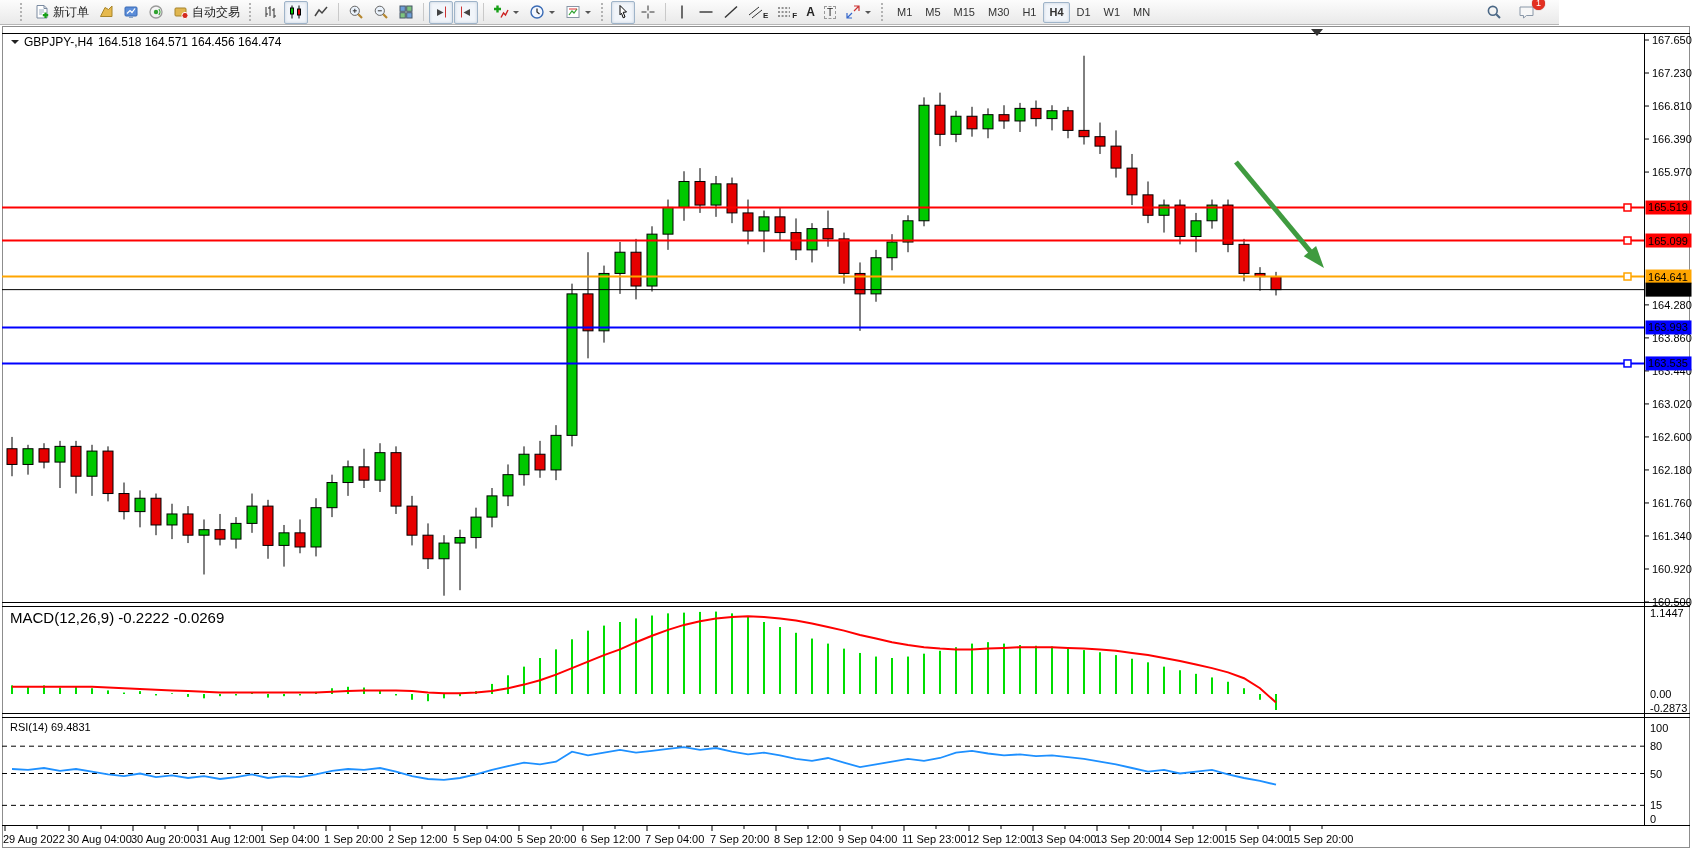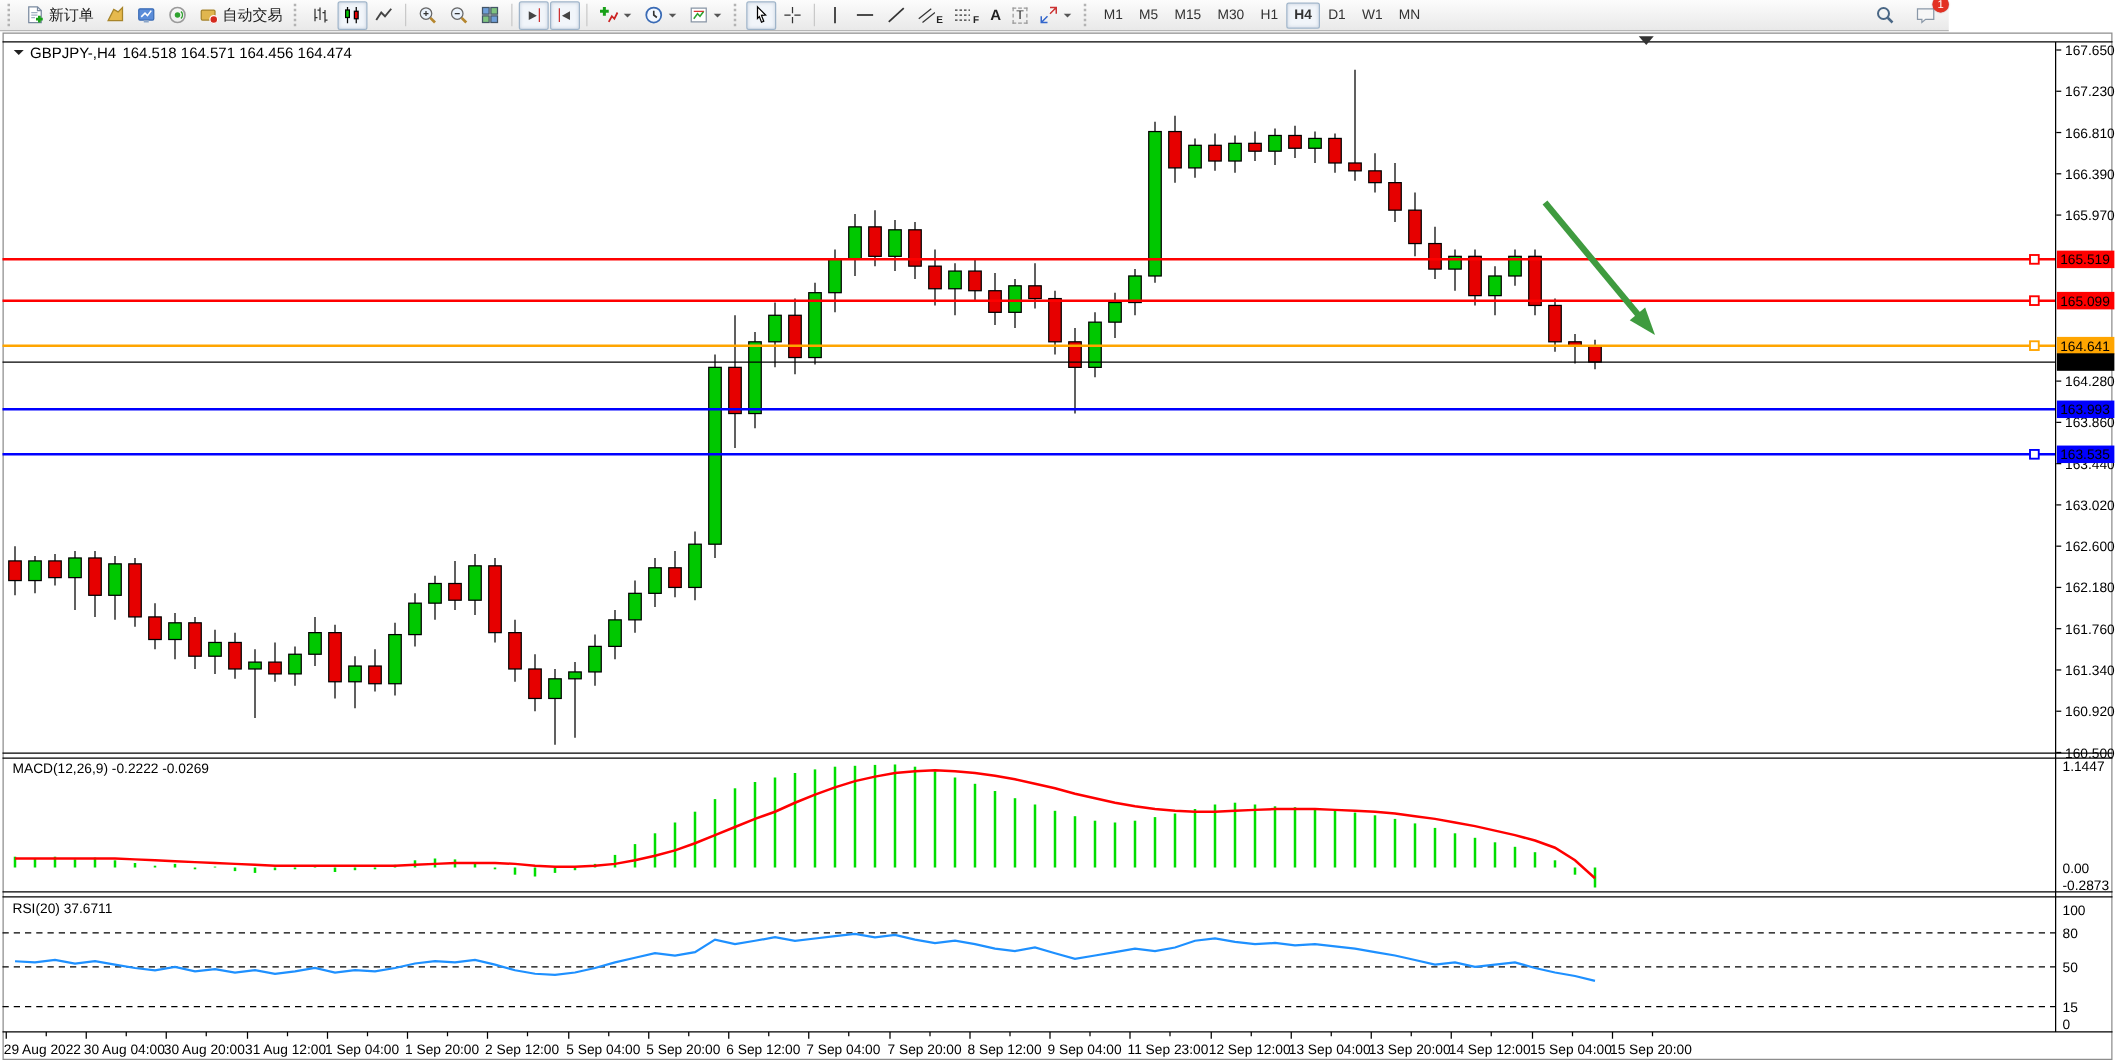--- a/index.html
+++ b/index.html
@@ -1,21 +1,21 @@
 <!DOCTYPE html>
 <html><head>
 <meta charset="utf-8">
 <style>
   html,body{margin:0;padding:0}
   body{width:1692px;height:850px;position:relative;overflow:hidden;background:#fff;
        font-family:"Liberation Sans",sans-serif;}
   
   .toolbar{position:absolute;top:0;left:0;width:1559px;height:25px;box-sizing:border-box;
     background:linear-gradient(#fcfcfc,#e9e9e9);border-bottom:1px solid #b6b6b6;
-    display:flex;align-items:center;padding:0 2px;gap:1px;z-index:20;}
+    display:flex;align-items:center;padding:0 16px;gap:1px;z-index:20;}
   .tb{height:21px;display:flex;align-items:center;gap:3px;padding:0 3px;border:1px solid transparent;
       border-radius:2px;font-size:12px;color:#1a1a1a;white-space:nowrap;cursor:default;}
   .tb.active{background:#f1f5fa;border-color:#9fb4c9;box-shadow:inset 0 0 3px rgba(60,90,130,.25);}
   .tb svg{display:block}
   .tf{font-size:11px;color:#333;padding:0 5px;height:19px;display:flex;align-items:center;
       border:1px solid transparent;border-radius:2px;justify-content:center;}
   .tf.active{background:#f1f5fa;border-color:#9fb4c9;box-shadow:inset 0 0 3px rgba(60,90,130,.25);font-weight:bold;}
   .sep{width:0;border-left:1px solid #c9c9c9;height:18px;margin:0 4px;}
   .grip{width:3px;height:18px;margin:0 4px;border-left:2px dotted #b3b3b3;}
   .caret{width:0;height:0;border:3px solid transparent;border-top-color:#555;margin:4px 1px 0 1px;}
@@ -26,21 +26,21 @@
   .chat-wrap{position:relative;}
   .badge{position:absolute;top:-5px;right:-7px;background:#e33022;color:#fff;font-size:9px;
          line-height:13px;min-width:13px;text-align:center;border-radius:8px;
          box-shadow:0 0 1px #922;}
   
   .ovl{position:absolute;z-index:6;color:#000;white-space:pre;}
   #chart-title{left:24px;top:35px;font-size:12px;}
   #chart-title .ohlc{margin-left:5px;}
   .title-caret{position:absolute;left:11px;top:40px;width:0;height:0;z-index:6;
       border:4px solid transparent;border-top-color:#222;}
-  #macd-label{left:10px;top:609px;font-size:11px;}
+  #macd-label{left:10px;top:609px;font-size:15px;}
   #rsi-label{left:10px;top:721px;font-size:11px;}
   svg text{font-family:"Liberation Sans",sans-serif;fill:#000;}
 </style>
 </head>
 <body>
 
 
 
 
 <div class="toolbar">
@@ -709,16 +709,16 @@
     <line x1="1322" y1="825.5" x2="1322" y2="829" stroke="#000"></line>
     <text x="1288" y="843" font-size="11">15 Sep 20:00</text>
     <line x1="1236" y1="162" x2="1312.502403238237" y2="254.15062208242193" stroke="#3f9b3f" stroke-width="5"></line>
     <polygon points="1324,268 1303.792102661144,256.1830255504103 1316.1026608101022,245.9629395399544" fill="#3f9b3f"></polygon>
     <polygon points="1311,29 1323,29 1317,36" fill="#333"></polygon>
   </svg>
 
 <span class="title-caret"></span>
 <div class="ovl" id="chart-title"><span>GBPJPY-,H4</span><span class="ohlc">164.518 164.571 164.456 164.474</span></div>
 <div class="ovl" id="macd-label">MACD(12,26,9) -0.2222 -0.0269</div>
-<div class="ovl" id="rsi-label">RSI(20) 37.6711</div>
+<div class="ovl" id="rsi-label">RSI(14) 69.4831</div>
 
 
 
 
 </body></html>

